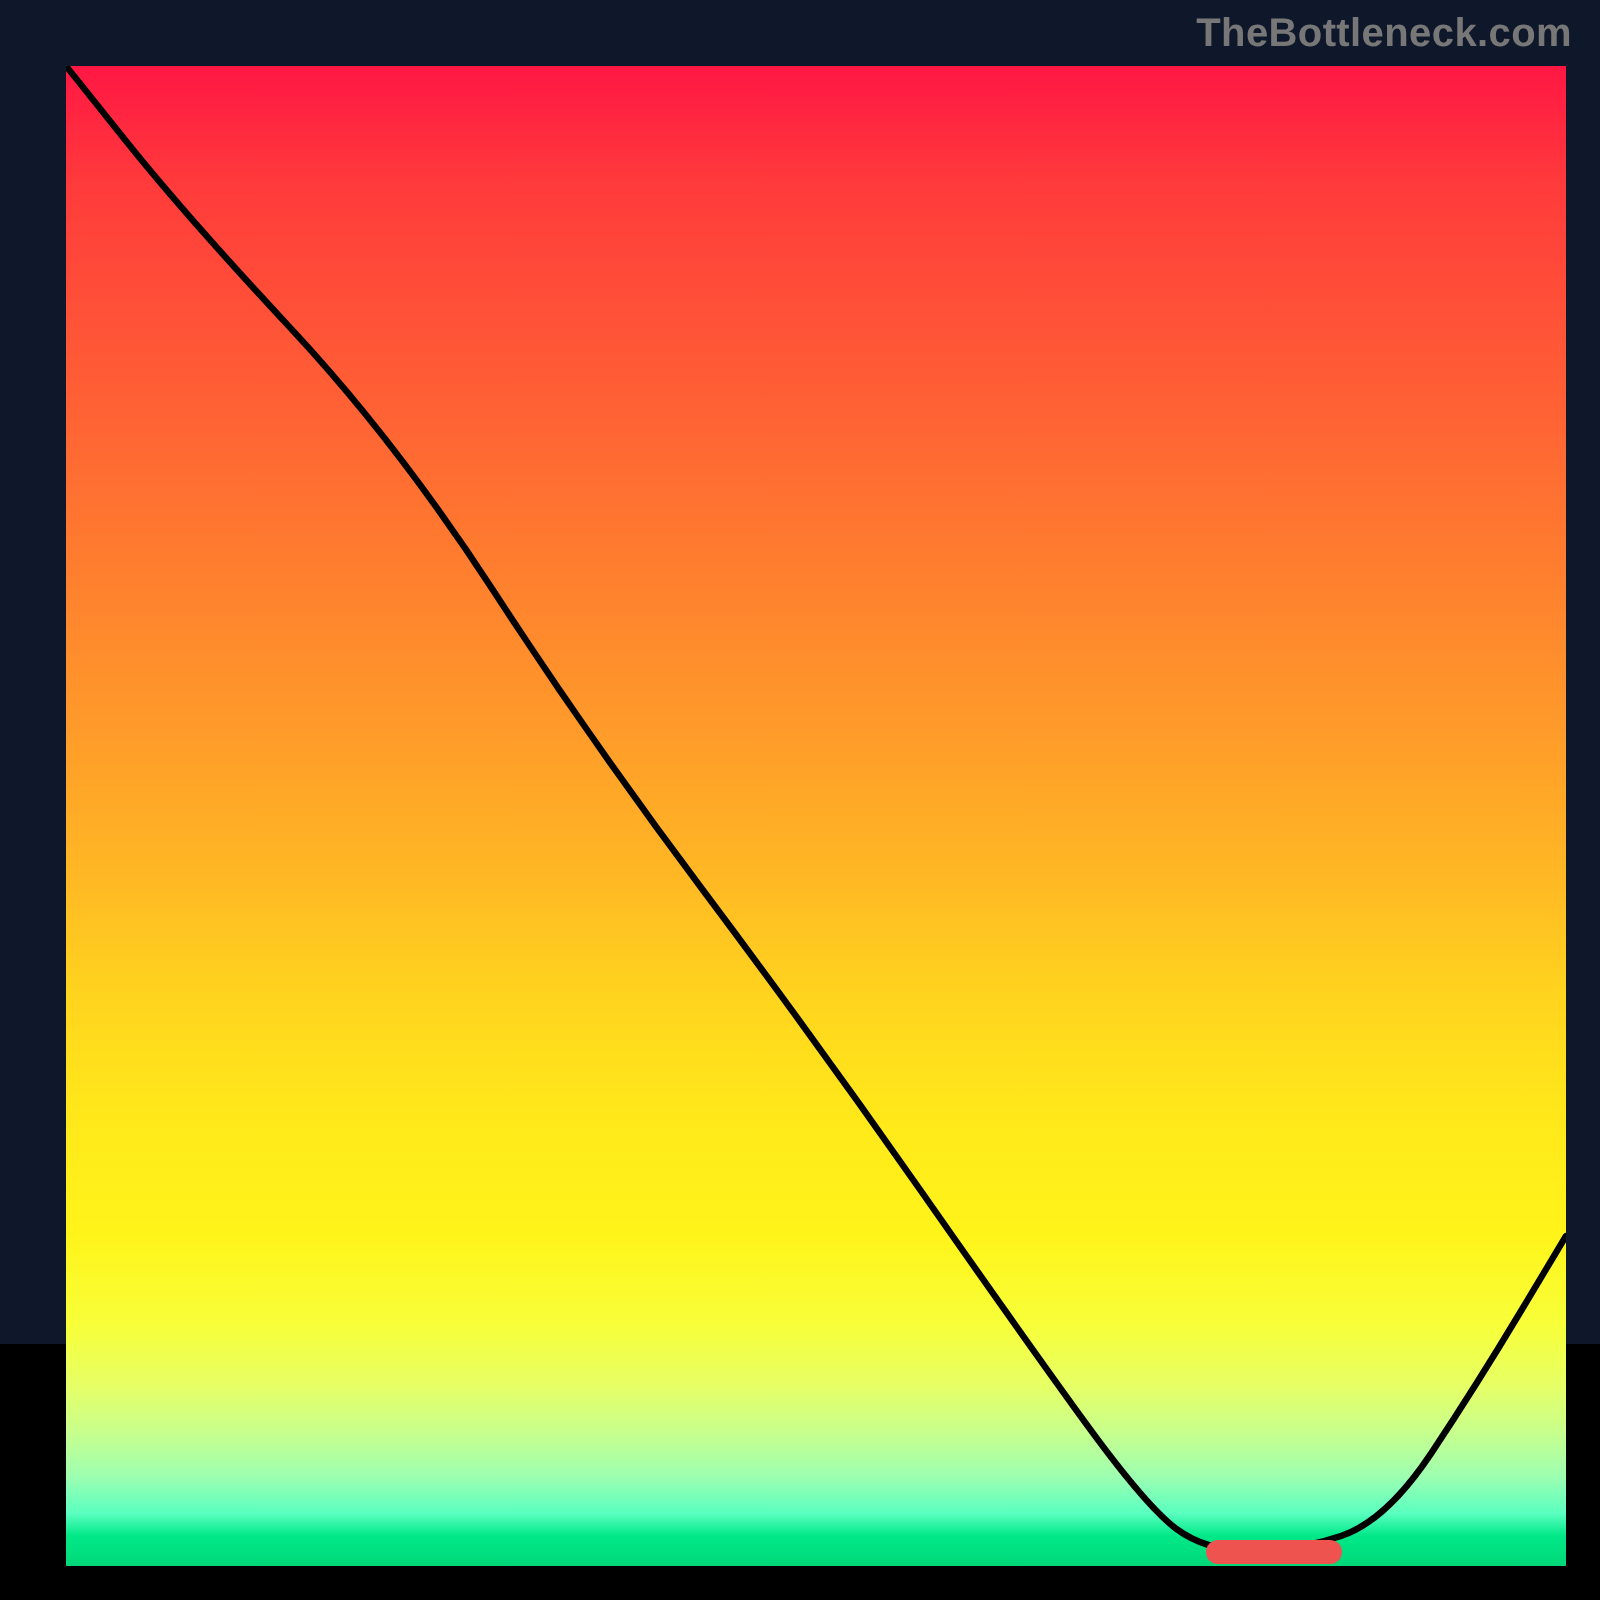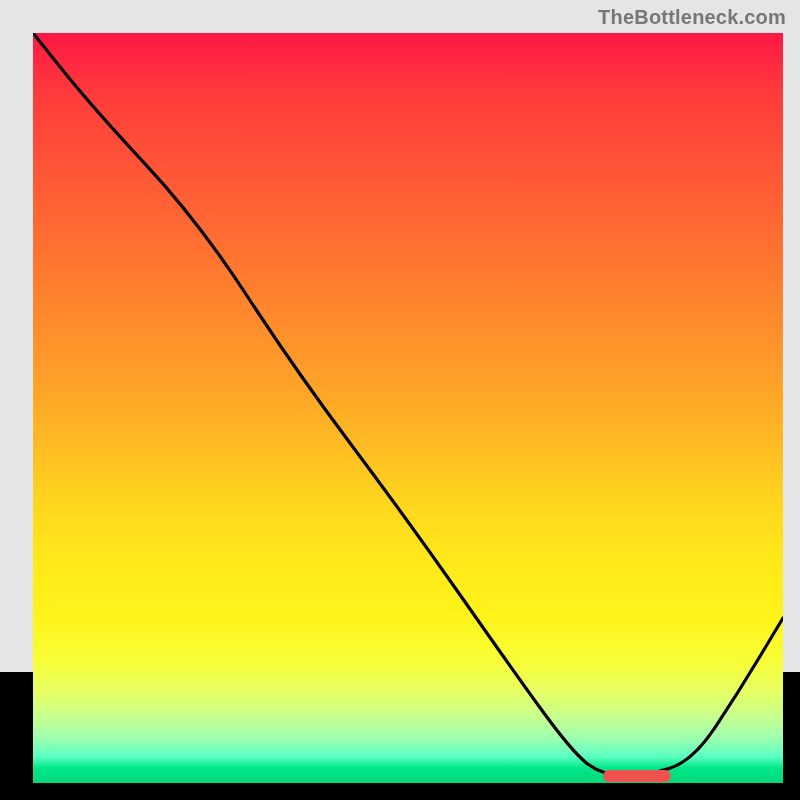--- a/index.html
+++ b/index.html
@@ -7,21 +7,21 @@
     padding: 0;
     width: 800px;
     height: 800px;
     background: #000;
     font-family: Arial, Helvetica, sans-serif;
   }
   .frame {
     position: relative;
     width: 800px;
     height: 672px;
-    background: #e5e5e5;
+    background: #0f172a;
   }
   .plot-area {
     position: absolute;
     left: 33px;
     top: 33px;
     width: 750px;
     height: 750px;
     overflow: hidden;
   }
   .gradient-bg {

